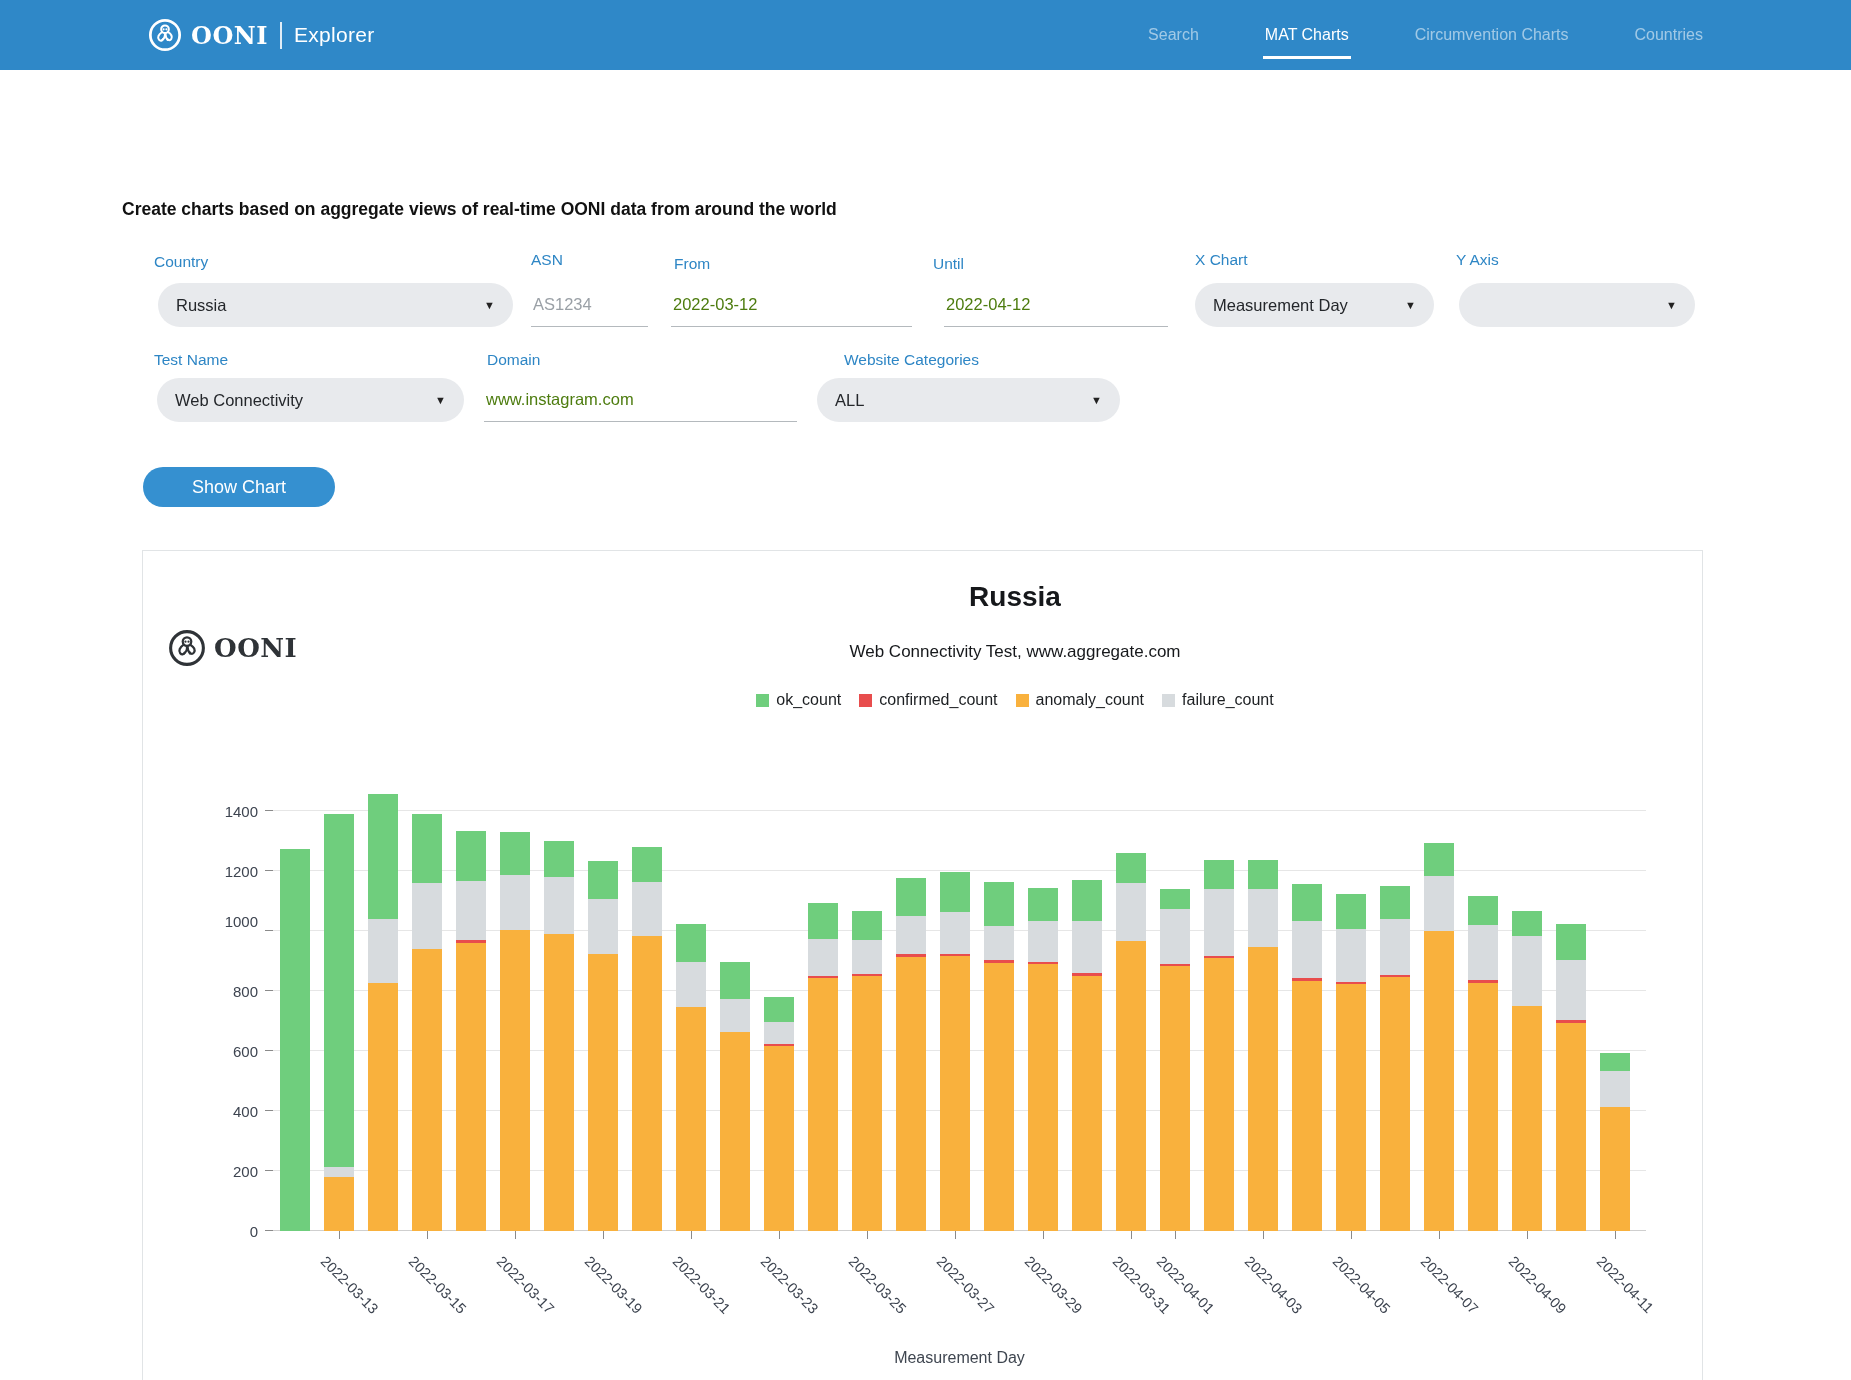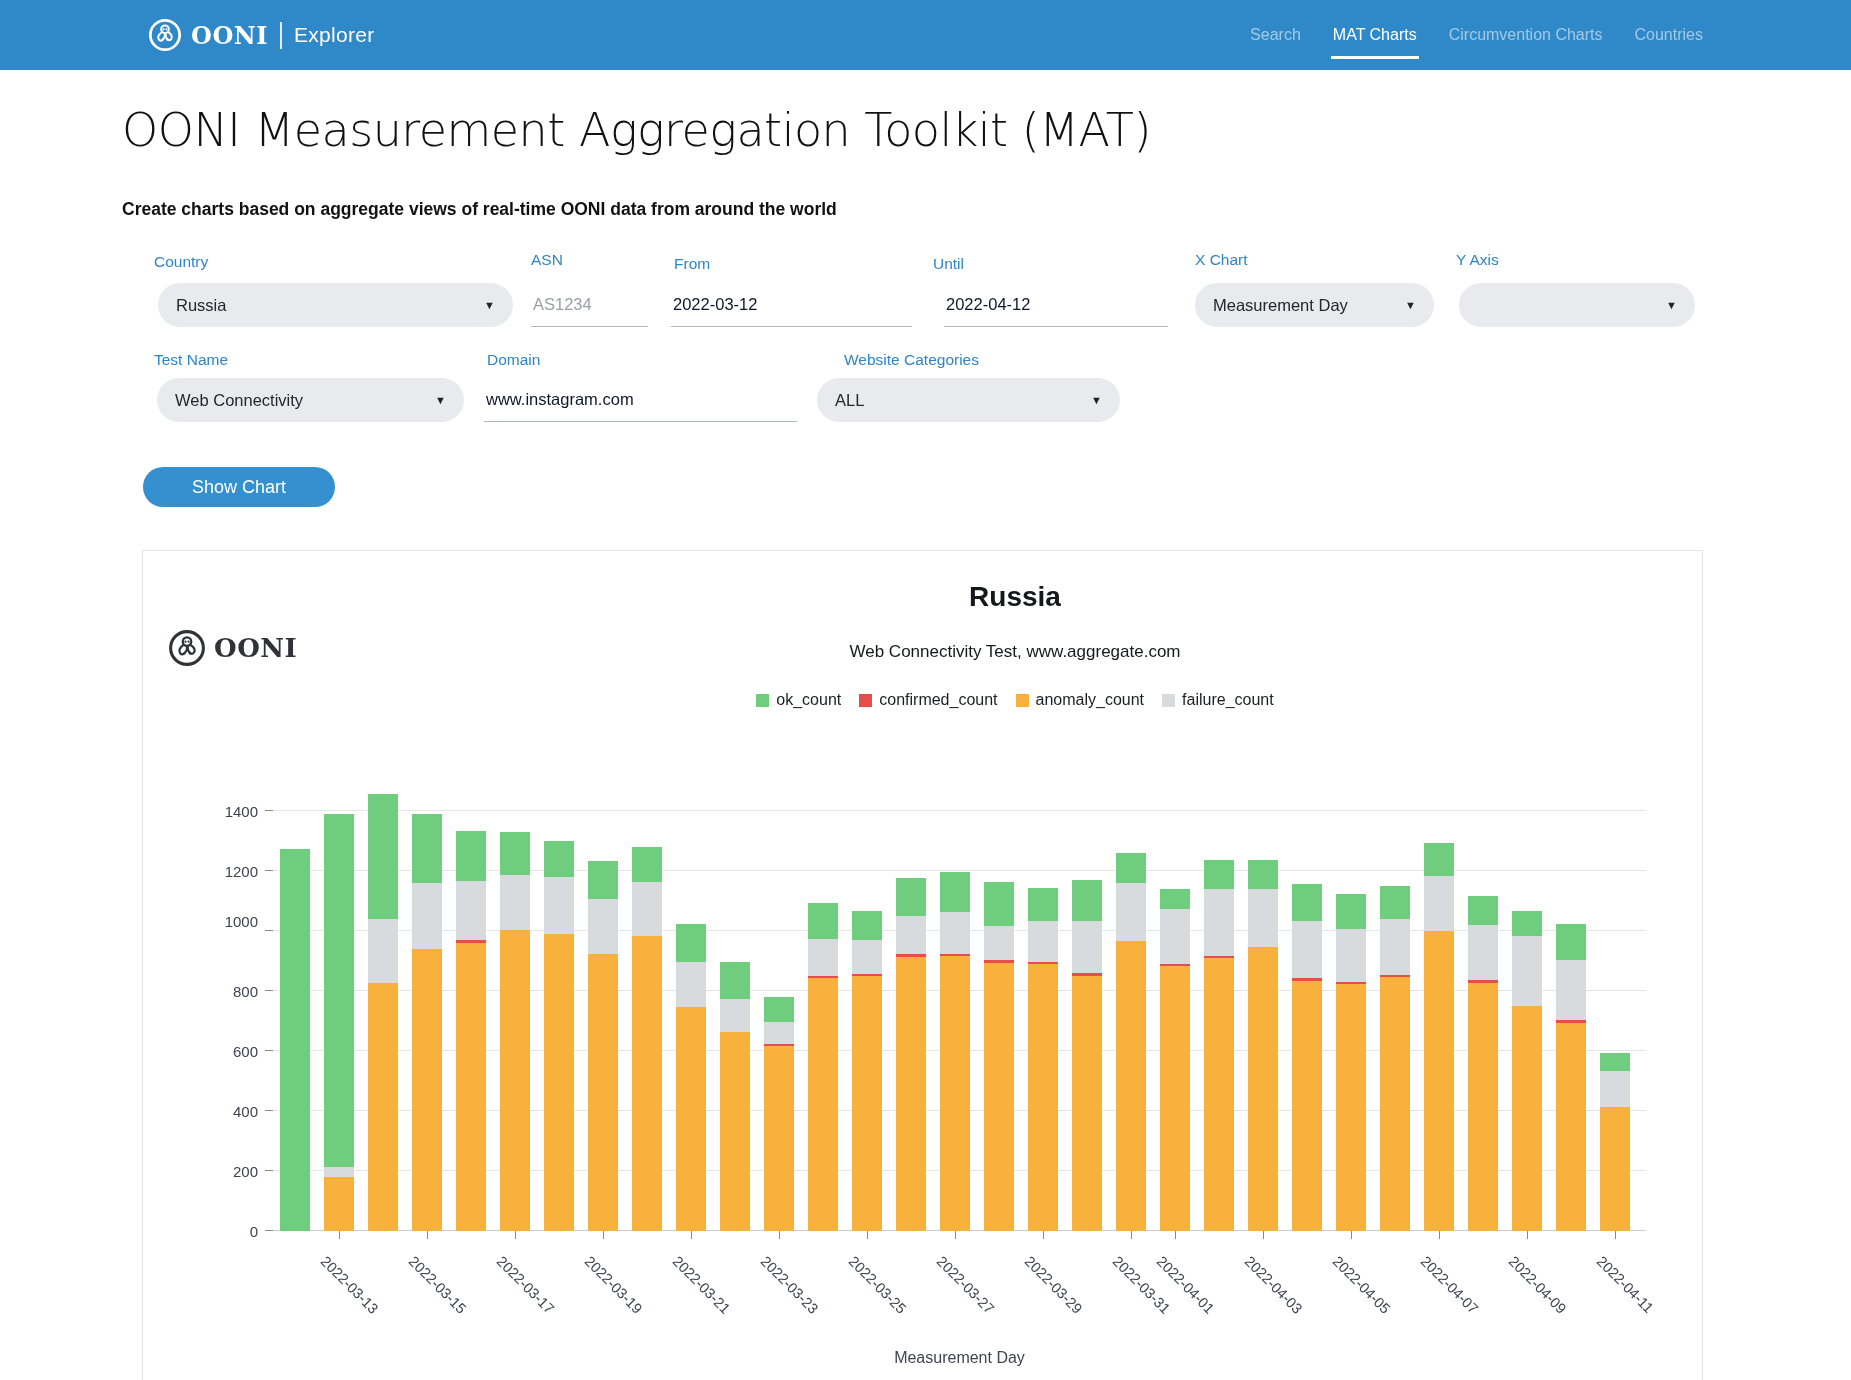--- a/index.html
+++ b/index.html
@@ -7,37 +7,37 @@
     font-family:"Liberation Sans",sans-serif;color:#24272b;-webkit-font-smoothing:antialiased}
   #stage{position:relative;width:1851px;height:1176px}
 
   
   .hdr{position:absolute;left:0;top:0;width:1851px;height:70px;background:#2f88c8}
   .brand{position:absolute;left:148px;top:0;height:70px;display:flex;align-items:center;gap:9px;color:#fff}
   .brand .logo{width:34px;height:34px;color:#fff}
   .brand .bname{font-family:"DejaVu Serif","Liberation Serif",serif;font-weight:bold;font-size:24px;letter-spacing:.5px}
   .brand .bdiv{width:2px;height:27px;background:rgba(255,255,255,.85);margin:0 3px}
   .brand .bsuf{font-size:21px;font-weight:300;letter-spacing:.3px}
-  .nav{position:absolute;right:148px;top:0;height:70px;display:flex;align-items:center;gap:32px}
+  .nav{position:absolute;right:148px;top:0;height:70px;display:flex;align-items:center;gap:66px}
   .nav-item{font-size:16px;color:rgba(255,255,255,.55);cursor:pointer;position:relative;white-space:nowrap}
   .nav-item.active{color:#fff}
   .nav-item.active::after{content:"";position:absolute;left:-2px;right:-2px;bottom:-15px;height:3px;background:#fff}
 
   
   .h1{position:absolute;left:122px;top:103px;font-size:46px;font-weight:200;
       font-family:"DejaVu Sans","Liberation Sans",sans-serif;letter-spacing:-.5px;color:#111}
   .sub{position:absolute;left:122px;top:199px;font-size:17.5px;font-weight:bold;color:#111}
 
   
   .flabel{position:absolute;font-size:15.5px;color:#2e86c5;white-space:nowrap}
   .pill{position:absolute;height:44px;background:#e8eaed;border-radius:22px;display:flex;
         align-items:center;padding:0 18px;font-size:16.5px;color:#24272b;cursor:pointer}
   .pill .caret{margin-left:auto;font-size:11px;color:#222;padding-left:10px}
   .uinput{position:absolute;height:44px;background:transparent;border:none;
-          border-bottom:1px solid #b4b9bd;font-size:16.5px;color:#0f172a;outline:none;
+          border-bottom:1px solid #b4b9bd;font-size:16.5px;color:#4d7c0f;outline:none;
           font-family:"Liberation Sans",sans-serif;padding:0 2px}
   .uinput::placeholder{color:#9aa0a6}
   .btn{position:absolute;left:143px;top:467px;width:192px;height:40px;border:none;border-radius:20px;
        background:#3590d0;color:#fff;font-size:18px;cursor:pointer;font-family:"Liberation Sans",sans-serif}
 
   
   .card{position:absolute;left:142px;top:550px;width:1561px;height:860px;background:#fff;border:1px solid #e1e4e6}
   .wm{position:absolute;left:25px;top:78px;display:flex;align-items:center;gap:8px;color:#2f3337}
   .wm .logo{width:38px;height:38px}
   .wm .wtxt{font-family:"DejaVu Serif","Liberation Serif",serif;font-weight:bold;font-size:26px;letter-spacing:.5px}
@@ -94,21 +94,20 @@
       <span class="bsuf">Explorer</span>
     </div>
     <div class="nav">
         <div class="nav-item">Search</div>
         <div class="nav-item active">MAT Charts</div>
         <div class="nav-item">Circumvention Charts</div>
         <div class="nav-item">Countries</div>
       </div>
   </div>
 
-  <div class="h1">OONI Measurement Aggregation Toolkit (MAT)</div>
   <div class="sub">Create charts based on aggregate views of real-time OONI data from around the world</div>
 
   <div class="flabel" style="left:154px;top:253px">Country</div>
   <div class="pill" style="left:158px;top:283px;width:355px">
     <span>Russia</span>
     <span class="caret">▼</span>
   </div>
 
   <div class="flabel" style="left:531px;top:251px">ASN</div>
   <input class="uinput" style="left: 531px; top: 283px; width: 117px;" placeholder="AS1234">

